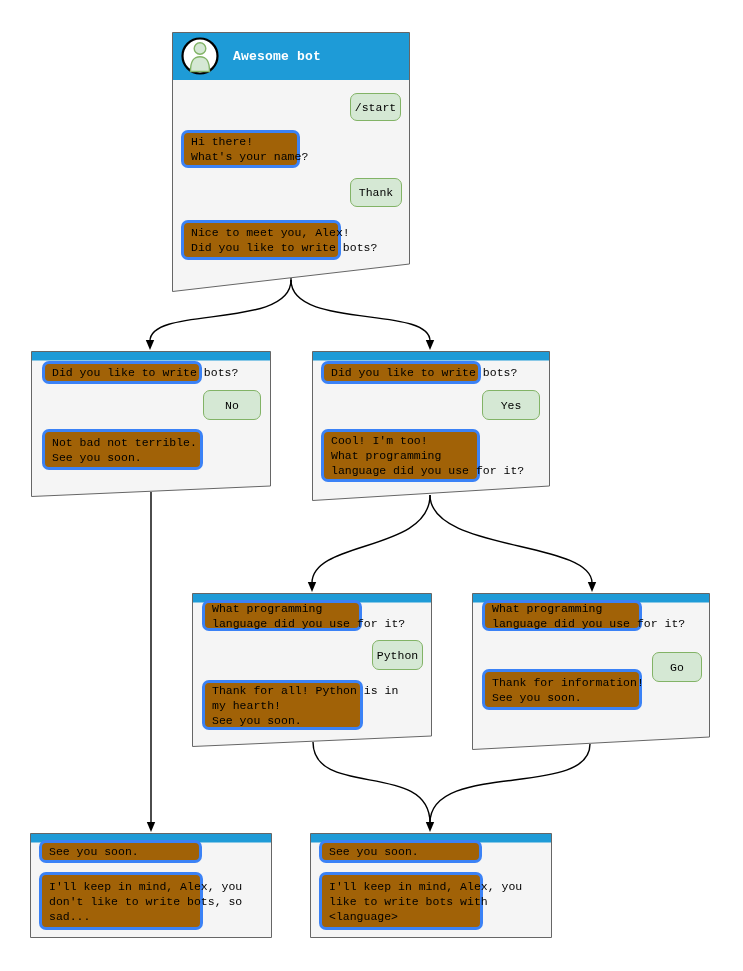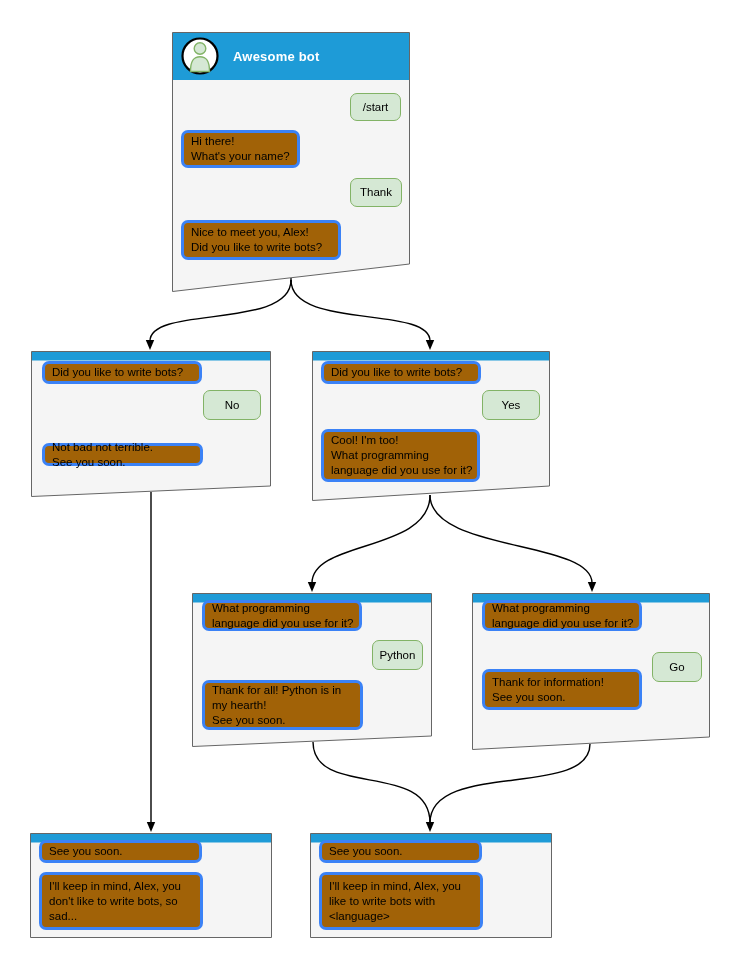--- a/index.html
+++ b/index.html
@@ -1,18 +1,18 @@
 <!DOCTYPE html>
 <html><head>
 <meta charset="utf-8">
 <style>
   html,body{margin:0;padding:0;background:#ffffff;}
   .canvas{
     position:relative;width:743px;height:971px;background:#ffffff;
-    font-family:Liberation Sans, sans-serif;color:#000;overflow:hidden;
+    font-family:Liberation Mono, monospace;color:#000;overflow:hidden;
   }
   svg.arrows{position:absolute;left:0;top:0;z-index:1;}
   .arrow-line{fill:none;stroke:#000;stroke-width:1.4;}
   .arrow-head{fill:#000;stroke:none;}
   .window{position:absolute;z-index:2;}
   .window svg.frame{position:absolute;left:0;top:0;overflow:visible;}
   .body-shape{fill:#f5f5f5;stroke:none;}
   .header-bar{fill:#1e9bd7;stroke:none;}
   .outline{fill:none;stroke:#666666;stroke-width:1;}
   .window-title{
@@ -79,21 +79,21 @@
   </div>
 
   <div class="window" style="left:31px;top:351px;width:240px;height:146px;">
     <svg class="frame" width="240" height="146">
       <polygon class="body-shape" points="0.5,0.5 239.5,0.5 239.5,135 0.5,145.5"></polygon>
       <rect class="header-bar" x="0.5" y="0.5" width="239" height="9"></rect>
       <polygon class="outline" points="0.5,0.5 239.5,0.5 239.5,135 0.5,145.5"></polygon>
     </svg>
     <div class="bubble bot" style="left:11px;top:10px;width:160px;height:23px;">Did you like to write bots?</div>
     <div class="bubble user" style="left:172px;top:39px;width:58px;height:30px;">No</div>
-    <div class="bubble bot" style="left:11px;top:92px;width:161px;height:23px;">Not bad not terrible.
+    <div class="bubble bot" style="left:11px;top:78px;width:161px;height:41px;">Not bad not terrible.
 See you soon.</div>
   </div>
 
   <div class="window" style="left:312px;top:351px;width:238px;height:150px;">
     <svg class="frame" width="238" height="150">
       <polygon class="body-shape" points="0.5,0.5 237.5,0.5 237.5,135 0.5,149.5"></polygon>
       <rect class="header-bar" x="0.5" y="0.5" width="237" height="9"></rect>
       <polygon class="outline" points="0.5,0.5 237.5,0.5 237.5,135 0.5,149.5"></polygon>
     </svg>
     <div class="bubble bot" style="left:9px;top:10px;width:160px;height:23px;">Did you like to write bots?</div>

